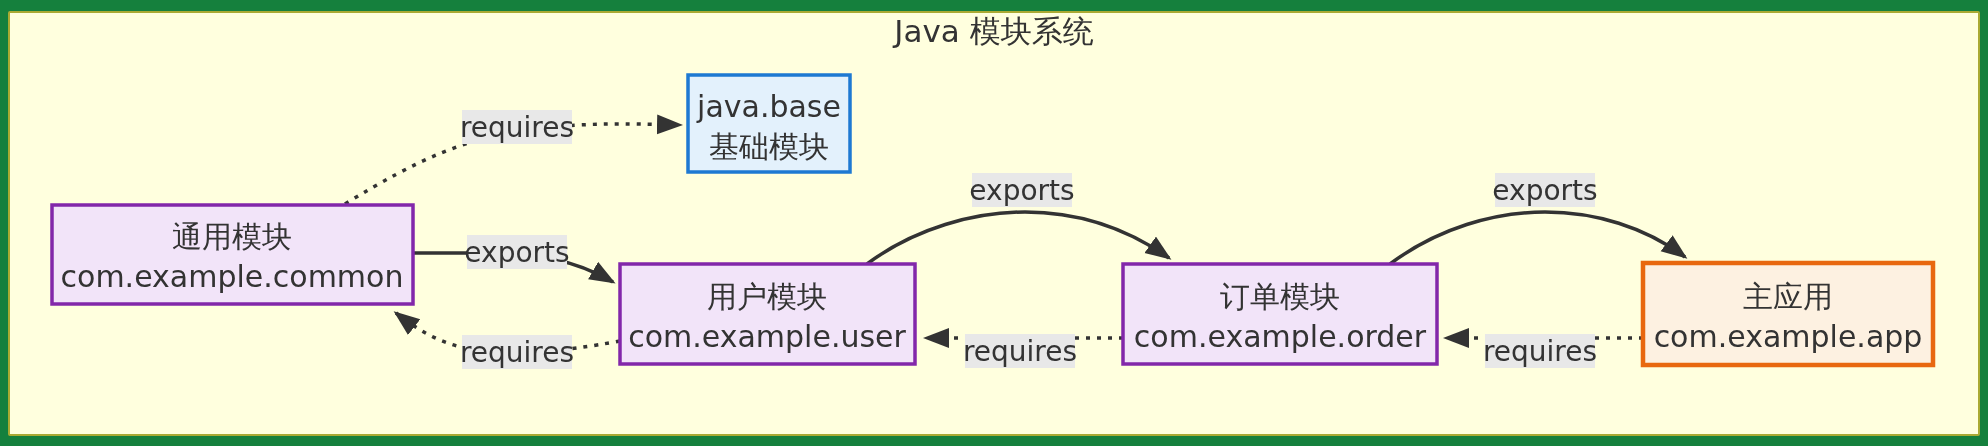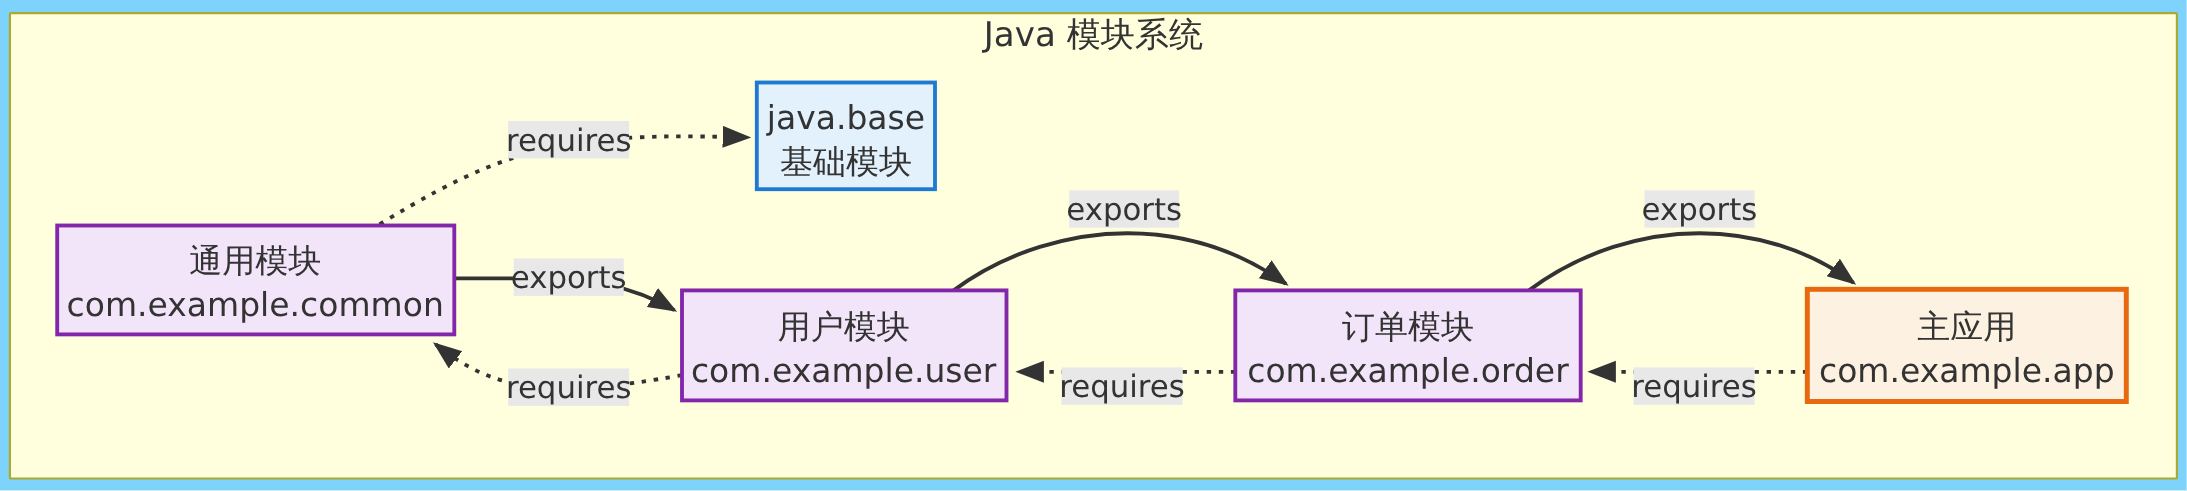--- a/index.html
+++ b/index.html
@@ -5,21 +5,21 @@
   html, body {
     margin: 0;
     padding: 0;
     background: #ffffff;
     font-family: "DejaVu Sans", "Liberation Sans", sans-serif;
   }
   .stage {
     position: relative;
     width: 1988px;
     height: 446px;
-    background: #7dd3fc;
+    background: #15803d;
     overflow: hidden;
   }
   svg { display: block; }
 
   .cluster-rect {
     fill: #ffffde;
     stroke: #aaaa33;
     stroke-width: 2;
   }
   .diagram-title {

